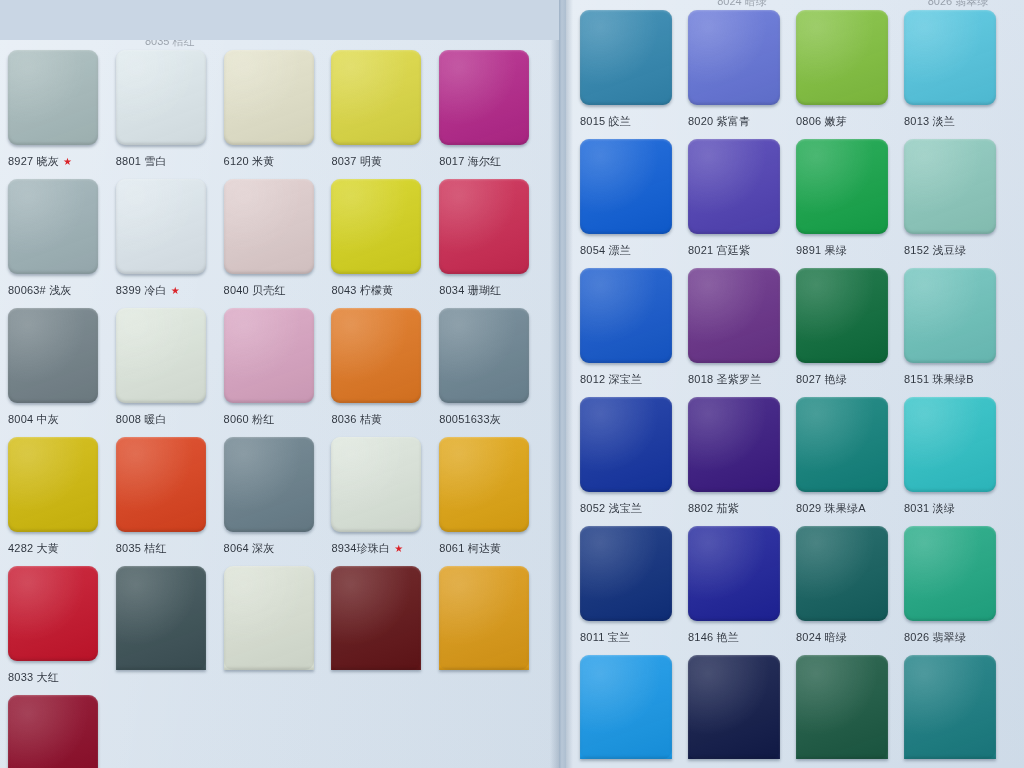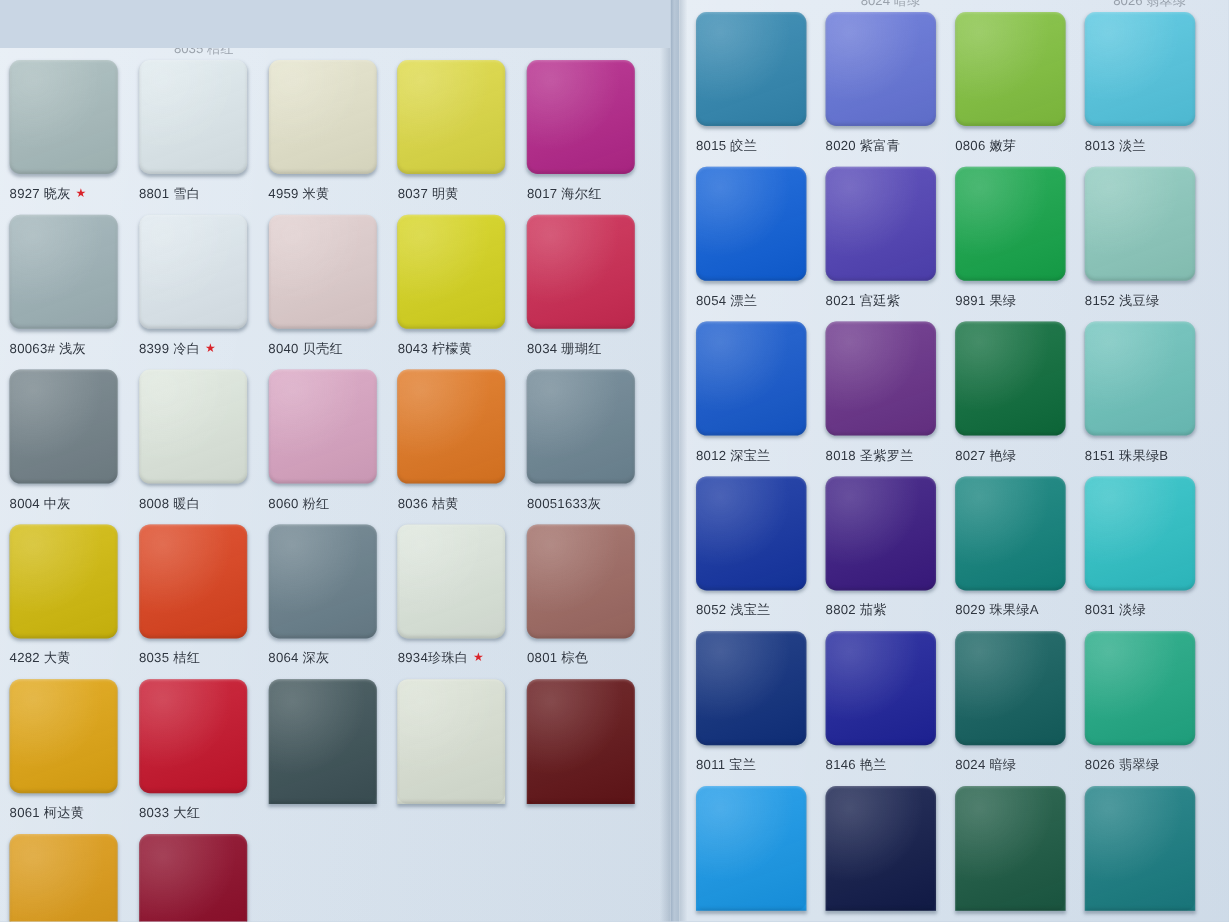--- a/index.html
+++ b/index.html
@@ -198,21 +198,21 @@
         </div>
         <div class="cell">
           <div class="swatch" style="background: rgb(223, 234, 238);"></div>
           <div class="label">
             <span>8801 雪白</span>
           </div>
         </div>
         <div class="cell">
           <div class="swatch" style="background: rgb(228, 227, 203);"></div>
           <div class="label">
-            <span>4959 米黄</span>
+            <span>6120 米黄</span>
           </div>
         </div>
         <div class="cell">
           <div class="swatch" style="background: rgb(221, 217, 68);"></div>
           <div class="label">
             <span>8037 明黄</span>
           </div>
         </div>
         <div class="cell">
           <div class="swatch" style="background: rgb(180, 39, 138);"></div>
@@ -297,26 +297,20 @@
           <div class="swatch" style="background: rgb(106, 128, 140);"></div>
           <div class="label">
             <span>8064 深灰</span>
           </div>
         </div>
         <div class="cell">
           <div class="swatch" style="background: rgb(221, 230, 220);"></div>
           <div class="label">
             <span>8934珍珠白</span>
             <span class="star">★</span>
-          </div>
-        </div>
-        <div class="cell">
-          <div class="swatch" style="background: rgb(158, 106, 99);"></div>
-          <div class="label">
-            <span>0801 棕色</span>
           </div>
         </div>
         <div class="cell">
           <div class="swatch" style="background: rgb(224, 165, 19);"></div>
           <div class="label">
             <span>8061 柯达黄</span>
           </div>
         </div>
         <div class="cell">
           <div class="swatch" style="background: rgb(199, 21, 44);"></div>

